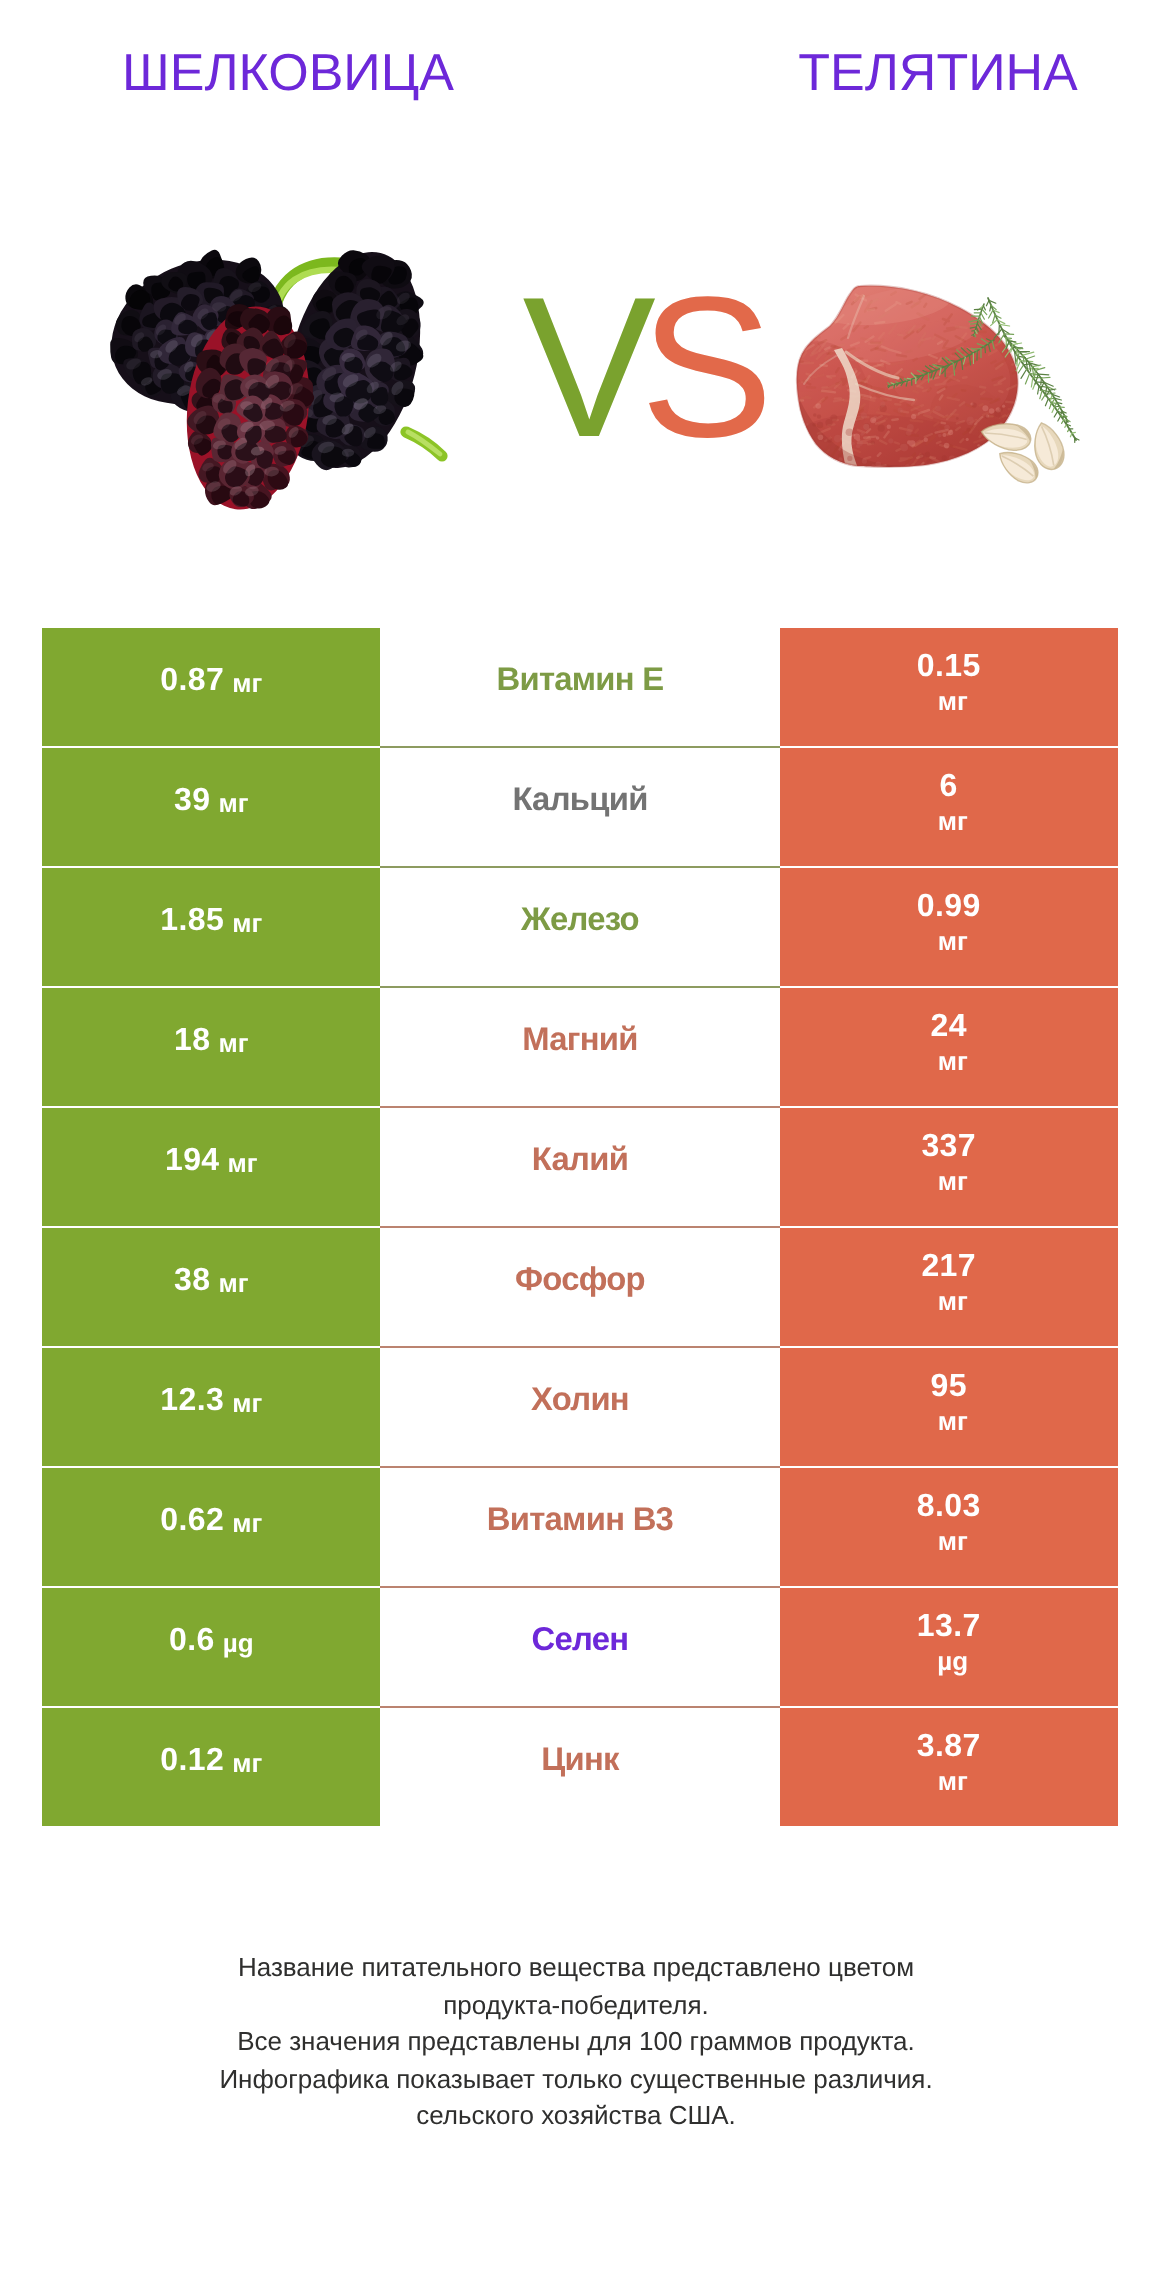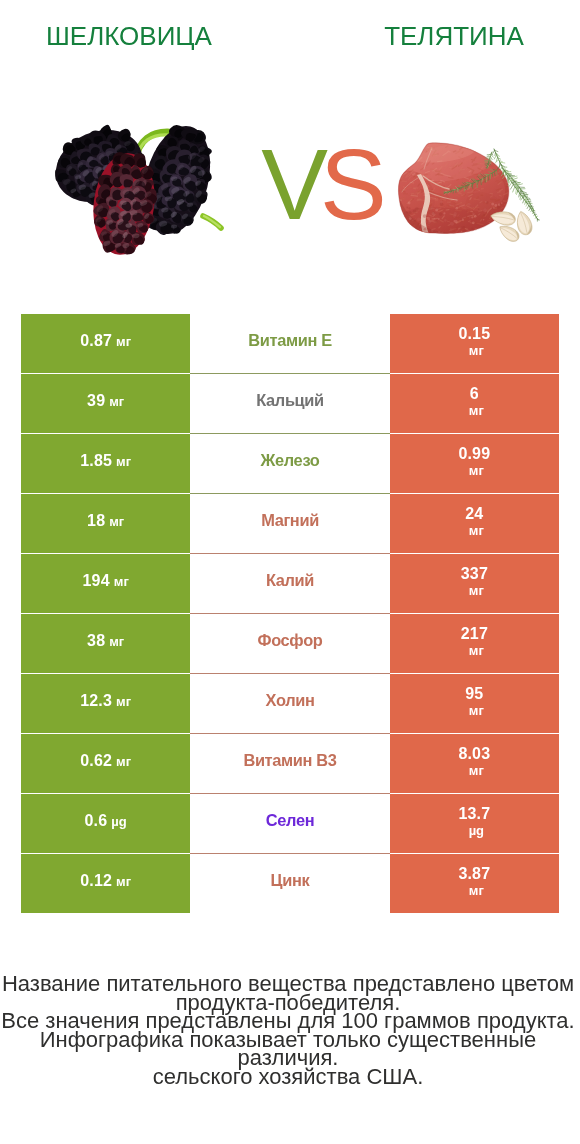--- a/index.html
+++ b/index.html
@@ -1,21 +1,21 @@
 <!DOCTYPE html>
 <html lang="ru"><head>
 <meta charset="utf-8">
 <title>Шелковица vs Телятина</title>
 <style>
   html,body{margin:0;padding:0;background:#ffffff;}
   body{width:580px;height:1144px;font-family:"Liberation Sans",sans-serif;-webkit-font-smoothing:antialiased;overflow:hidden;}
   .page{position:relative;width:580px;height:1144px;background:#fff;}
 
   
-  .hdr-title{position:absolute;top:21px;font-size:26px;line-height:30px;color:#15803d;text-align:center;white-space:nowrap;}
+  .hdr-title{position:absolute;top:21px;font-size:26px;line-height:30px;color:#6d28d9;text-align:center;white-space:nowrap;padding-left:15px;}
   #title-left{left:0;width:258px;}
   #title-right{left:327px;width:254px;}
 
   .hero{position:absolute;left:0;top:0;width:580px;height:300px;}
   .vs{position:absolute;left:0;width:580px;text-align:center;top:134px;font-size:100px;line-height:100px;font-weight:400;letter-spacing:-8px;text-indent:-12px;padding-left:36px;}
   .vs .v{color:#7aa22e;}
   .vs .s{color:#e2694a;}
 
   
   .table{position:absolute;left:21px;top:314px;width:538px;}
@@ -23,21 +23,21 @@
   .cell-l,.cell-r{width:180px;display:flex;align-items:center;justify-content:center;color:#ffffff;padding-bottom:5px;box-sizing:border-box;}
   .cell-l{background:#80a830;}
   .cell-r{background:#e0684a;flex-direction:column;}
   .cell-m{width:212px;display:flex;align-items:center;justify-content:center;position:relative;padding-bottom:6px;box-sizing:border-box;}
   .cell-m .sep{position:absolute;left:0;right:0;top:-1px;height:1px;}
   .num{font-size:16px;font-weight:700;letter-spacing:0.2px;}
   .unit{font-size:13px;font-weight:700;margin-left:4px;}
   .label{font-size:16.4px;font-weight:700;letter-spacing:-0.35px;}
 
   
-  .footer{position:absolute;left:0;width:576px;top:975px;text-align:center;font-size:22px;color:#2f2f2e;line-height:18.6px;}
+  .footer{position:absolute;left:0;width:576px;top:975px;text-align:center;font-size:13px;color:#2f2f2e;line-height:18.6px;}
 </style>
 </head>
 <body>
 
 <div class="page">
 
   <div class="hdr-title" id="title-left">ШЕЛКОВИЦА</div>
   <div class="hdr-title" id="title-right">ТЕЛЯТИНА</div>
 
   <svg class="hero" viewBox="0 0 580 300">

